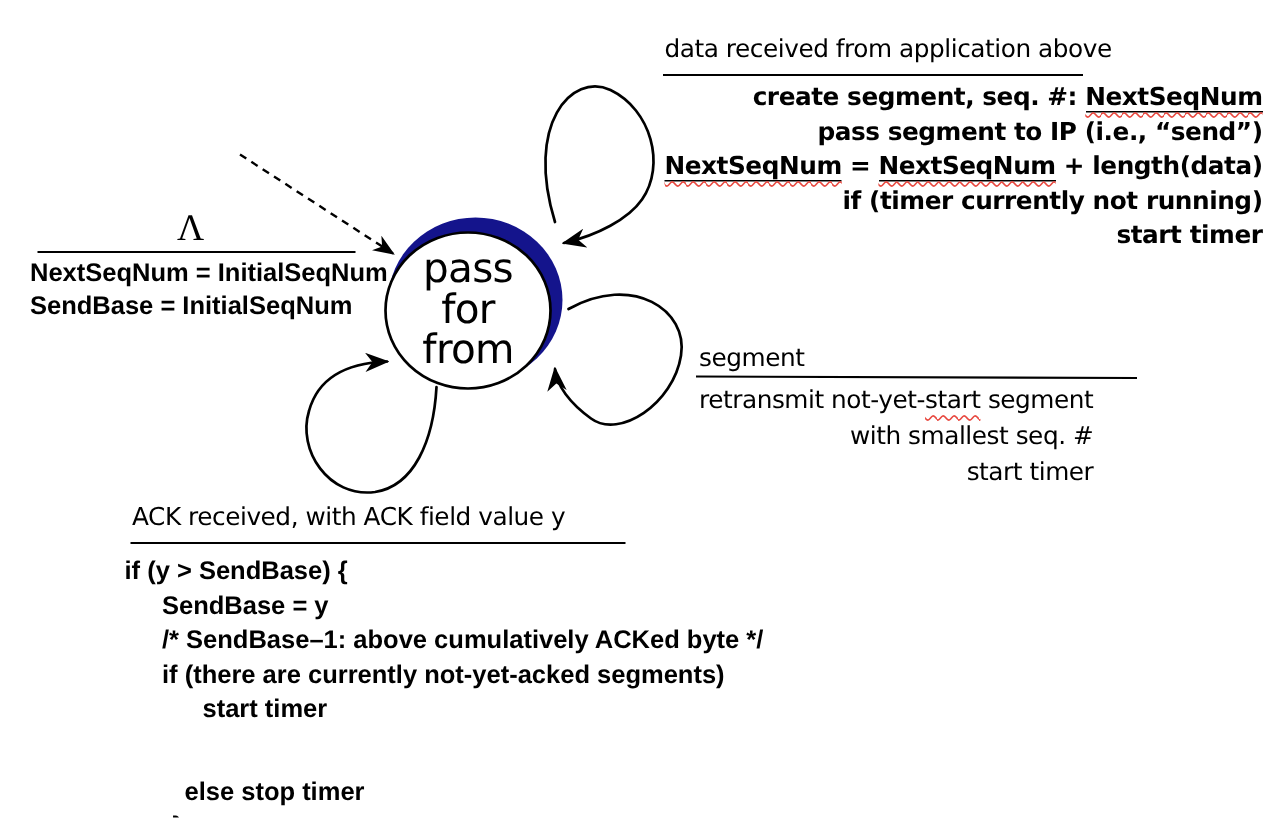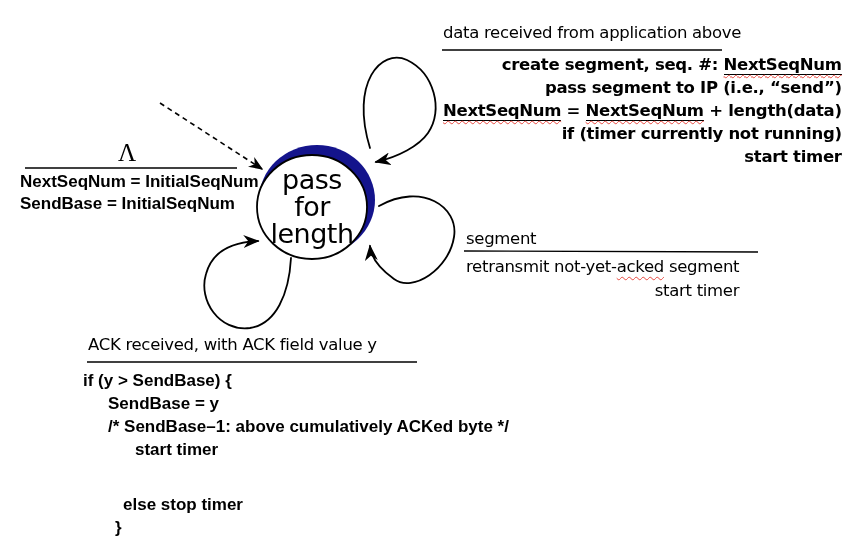--- a/index.html
+++ b/index.html
@@ -69,47 +69,49 @@
   <line x1="25" y1="168" x2="237" y2="168" stroke="#000" stroke-width="1.4"></line>
   <line x1="464" y1="251" x2="758" y2="252" stroke="#000" stroke-width="1.4"></line>
   <line x1="87" y1="362" x2="417" y2="362" stroke="#000" stroke-width="1.4"></line>
 </svg>
 
 <div class="layer">
 
   <div id="state-label">
     <div>pass</div>
     <div>for</div>
-    <div>length</div>
+    <div>from</div>
   </div>
 
   <div id="lambda-symbol">Λ</div>
   <div class="abs ari" style="left:20px; top:171px; line-height:22px;">
     <div>NextSeqNum = InitialSeqNum</div>
     <div>SendBase = InitialSeqNum</div>
   </div>
 
   <div class="abs tah" style="left:443px; top:21px;">data received from application above</div>
   <div class="abs tah" style="left:443px; top:53px;font-weight:bold;">
     <div><span>create segment, seq. #: </span><span class="wu sq">NextSeqNum</span></div>
     <div>pass segment to IP (i.e., “send”)</div>
     <div><span class="wu sq">NextSeqNum</span><span> = </span><span class="wu sq">NextSeqNum</span><span> + length(data)</span></div>
     <div>if (timer currently not running)</div>
     <div class="i28">start timer</div>
   </div>
 
   <div class="abs tah" style="left:466px; top:227px;">segment</div>
   <div class="abs tah" id="timeout-code" style="left:466px; top:255px;">
-    <div class="tline"><span>retransmit not-yet-</span><span class="sq">acked</span><span> segment</span></div>
+    <div class="tline"><span>retransmit not-yet-</span><span class="sq">start</span><span> segment</span></div>
+    <div class="tline i86">with smallest seq. #</div>
     <div class="tline">start timer</div>
   </div>
 
   <div class="abs tah" style="left:88px; top:333px;">ACK received, with ACK field value y</div>
   <div class="abs ari" style="left:83px; top:369px;">
     <div>if (y &gt; SendBase) {</div>
     <div class="i25">SendBase = y</div>
     <div class="i25">/* SendBase–1: above cumulatively ACKed byte */</div>
+    <div class="i25">if (there are currently not-yet-acked segments)</div>
     <div class="i52">start timer</div>
     <div class="i40">else stop timer</div>
     <div class="i32">}</div>
   </div>
 
 </div>
 
 </body></html>

